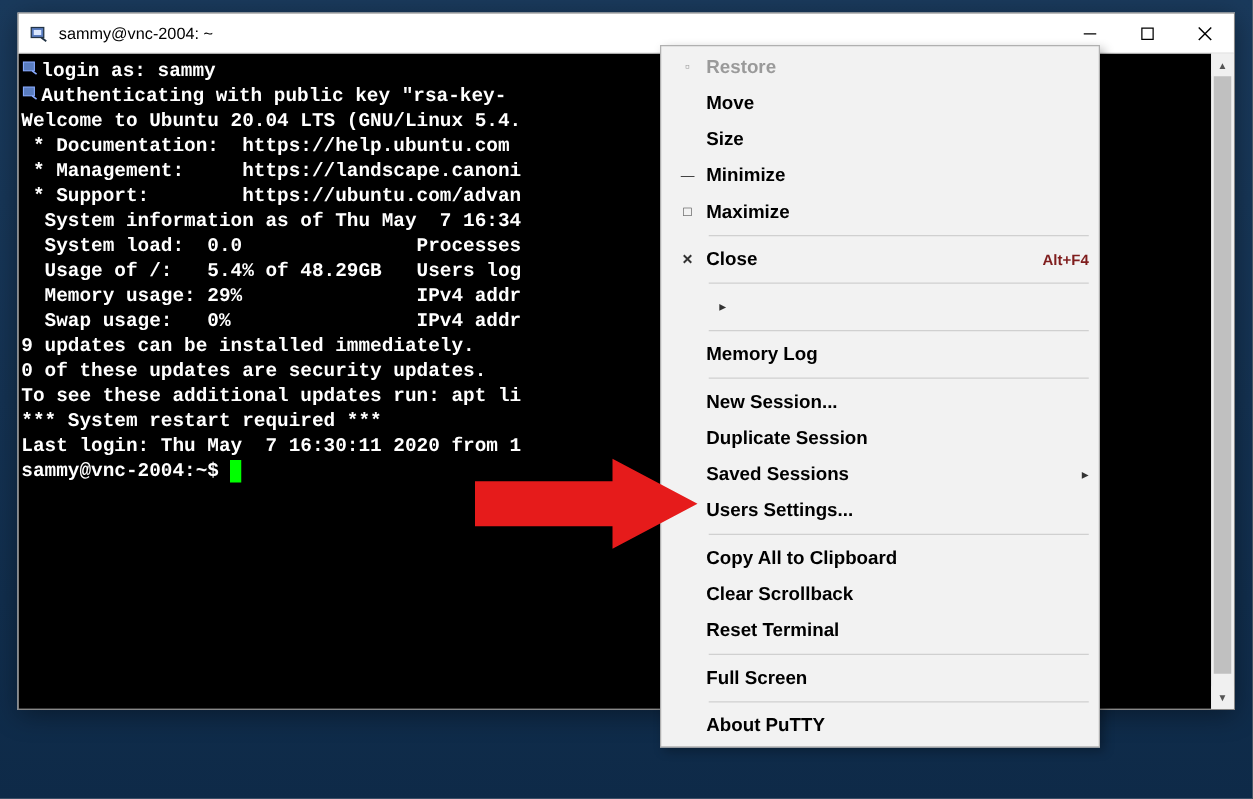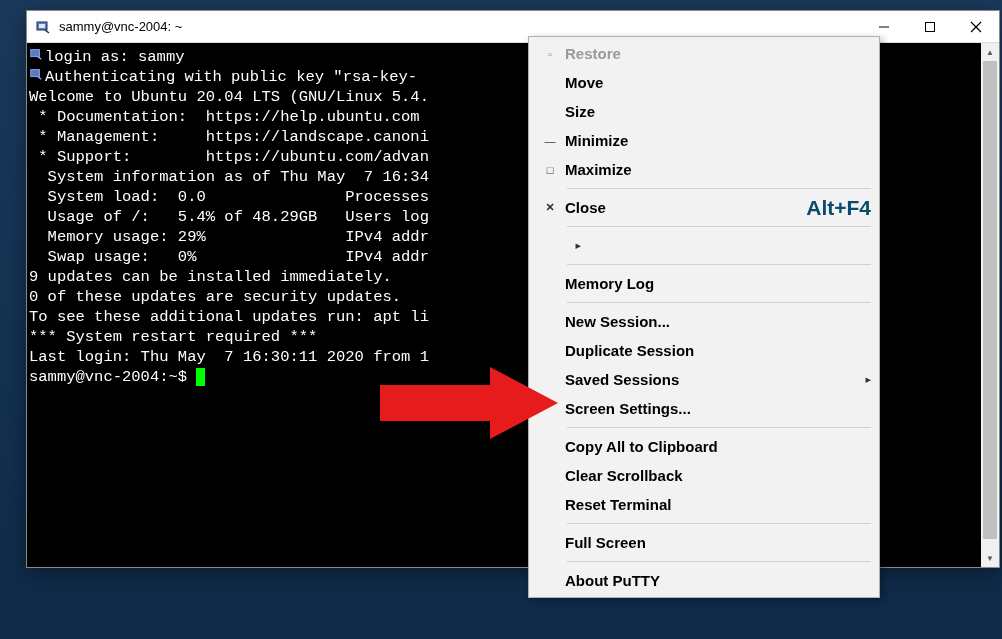--- a/index.html
+++ b/index.html
@@ -6,21 +6,21 @@
     body {
       width: 1002px;
       height: 639px;
       background: linear-gradient(to bottom, #1a3a5c 0%, #0e2a48 100%);
       font-family: "Segoe UI", Tahoma, sans-serif;
       overflow: hidden;
       position: relative;
     }
     .window {
       position: absolute;
-      left: 26px;
+      left: 14px;
       top: 10px;
       width: 974px;
       height: 558px;
       background: #fff;
       border: 1px solid #888;
       box-shadow: 0 4px 20px rgba(0,0,0,0.4);
     }
     .titlebar {
       height: 32px;
       background: #fff;
@@ -60,21 +60,21 @@
       line-height: 20px;
       padding: 4px 2px;
       position: absolute;
       left: 0;
       top: 32px;
       right: 18px;
       bottom: 0;
       white-space: pre;
       overflow: hidden;
     }
-    .terminal-row { display: block; }
+    .terminal-row { display: block; font-weight: bold; }
     .t-icon {
       display: inline-block;
       width: 16px;
       vertical-align: middle;
     }
     .cursor {
       background: #00ff00;
       display: inline-block;
       width: 9px;
       height: 18px;
@@ -129,21 +129,21 @@
     .menu-item.disabled { color: #9a9a9a; }
     .menu-icon-col {
       width: 30px;
       display: flex;
       justify-content: center;
       font-size: 11px;
       color: #333;
     }
     .menu-item.disabled .menu-icon-col { color: #9a9a9a; }
     .menu-label { flex: 1; font-weight: bold; }
-    .menu-shortcut { color: #0c4a6e; font-size: 21px; }
+    .menu-shortcut { color: #7f1d1d; font-size: 12px; }
     .menu-arrow { font-size: 11px; color: #333; width:16px; text-align:right; }
     .menu-separator {
       height: 1px;
       background: #d0d0d0;
       margin: 4px 8px 4px 38px;
     }
     .bold { font-weight: 600; }
     .arrow-pointer {
       position: absolute;
       left: 370px;
@@ -245,21 +245,21 @@
       <span class="menu-icon-col"></span>
       <span class="menu-label">Duplicate Session</span>
     </div>
     <div class="menu-item">
       <span class="menu-icon-col"></span>
       <span class="menu-label">Saved Sessions</span>
       <span class="menu-arrow">▸</span>
     </div>
     <div class="menu-item">
       <span class="menu-icon-col"></span>
-      <span class="menu-label">Screen Settings...</span>
+      <span class="menu-label">Users Settings...</span>
     </div>
     <div class="menu-separator"></div>
     <div class="menu-item">
       <span class="menu-icon-col"></span>
       <span class="menu-label">Copy All to Clipboard</span>
     </div>
     <div class="menu-item">
       <span class="menu-icon-col"></span>
       <span class="menu-label">Clear Scrollback</span>
     </div>

